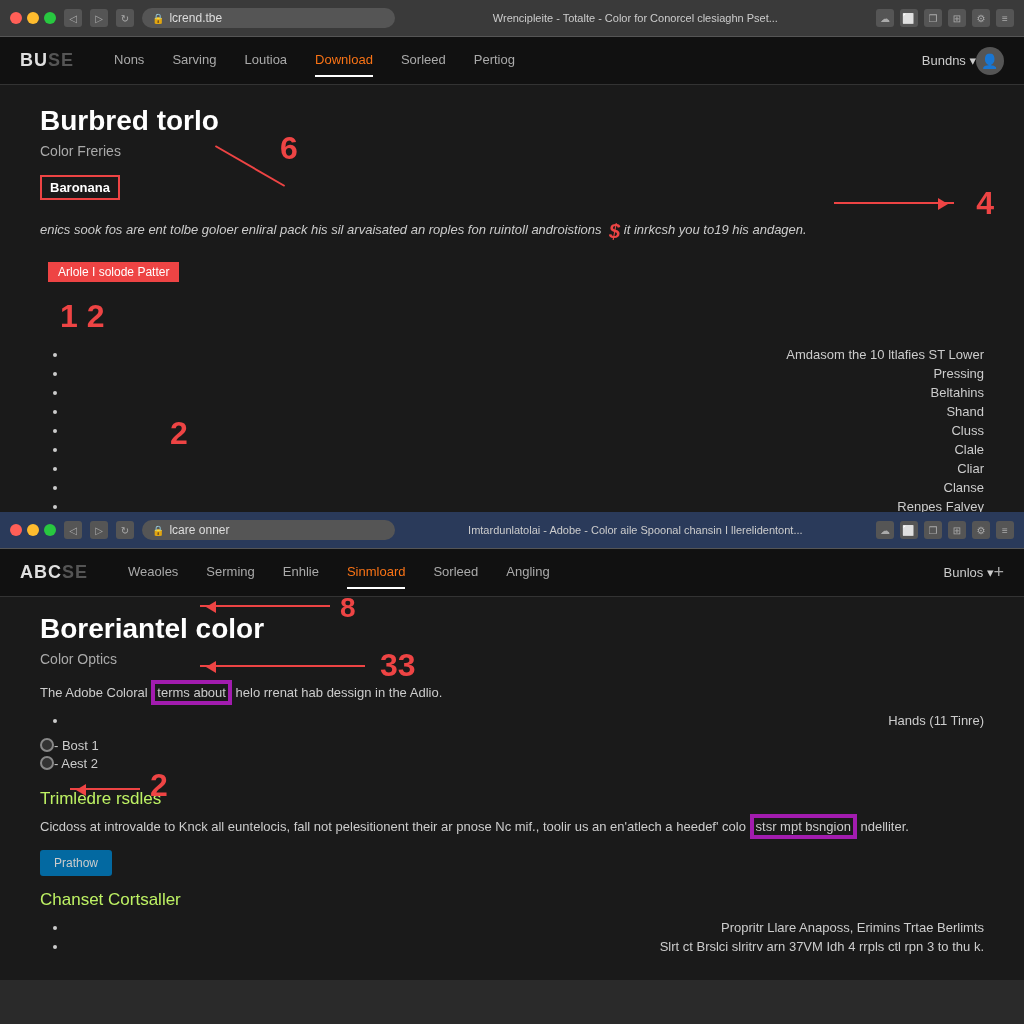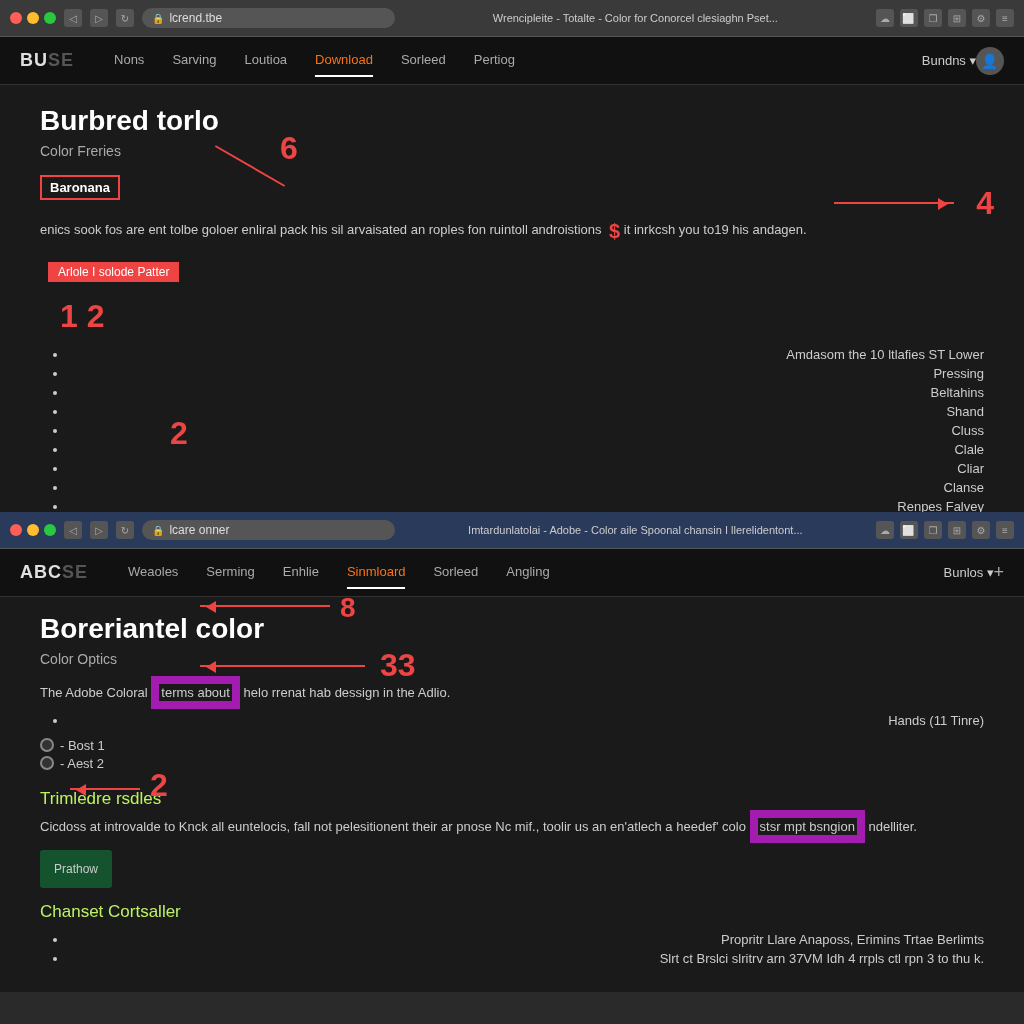--- a/index.html
+++ b/index.html
@@ -107,72 +107,72 @@
       flex-direction: column;
     }
     .featured-label {
       border: 2px solid #e44;
       color: #fff;
       padding: 4px 10px;
       font-size: 13px;
       font-weight: 600;
       white-space: nowrap;
     }
-    .featured-desc { font-size: 13px; color: #ccc; line-height: 1.5; }
+    .featured-desc { font-size: 13px; color: #ccc; line-height: 1.5; font-style: italic; }
 
     .highlight-btn {
       background: #e44;
       color: #fff;
       border: none;
       padding: 4px 12px;
       font-size: 12px;
       cursor: pointer;
       display: inline-block;
       margin-left: 8px;
     }
 
     .item-list { list-style: disc; padding-left: 28px; margin: 10px 0; text-align: right; }
     .item-list li { font-size: 13px; color: #ccc; margin-bottom: 4px; }
 
     .section-heading { font-size: 17px; font-weight: 400; color: #bef264; margin: 18px 0 8px; }
     .section-para { font-size: 13px; color: #ccc; line-height: 1.5; margin-bottom: 8px; }
 
     .preview-btn {
-      background: #14532d;
+      background: #0369a1;
       color: #ccc;
       border: none;
-      padding: 12px 14px;
+      padding: 6px 14px;
       font-size: 12px;
       cursor: pointer;
       border-radius: 3px;
       margin-top: 6px;
       display: inline-block;
     }
 
     
     .split-divider {
       height: 14px;
       background: linear-gradient(to bottom, #2a2a2a, #444);
       border-top: 2px solid #555;
       border-bottom: 2px solid #555;
     }
 
     
     .browser-window { position: relative; }
 
     
-    .radio-item { display: flex; align-items: center; gap: 6px; font-size: 13px; color: #ccc; margin: 3px 0; }
+    .radio-item { display: flex; align-items: center; gap: 0; font-size: 13px; color: #ccc; margin: 3px 0; }
     .radio-circle { width: 14px; height: 14px; border-radius: 50%; border: 2px solid #888; background: #333; display: inline-block; }
 
     .top-section { position: relative; overflow: hidden; }
     .bottom-section { position: relative; overflow: hidden; }
 
     
     .text-highlight {
-      border: 8px solid #a21caf;
+      border: 4px solid #a21caf;
       display: inline;
       padding: 1px 2px;
     }
   </style>
 </head>
 <body>
 
 <div style="position: relative; width: 1024px; height: 1024px; overflow: hidden;">
 
   <div class="browser-window top-section" style="height: 512px; background: #2a2a2a;">

